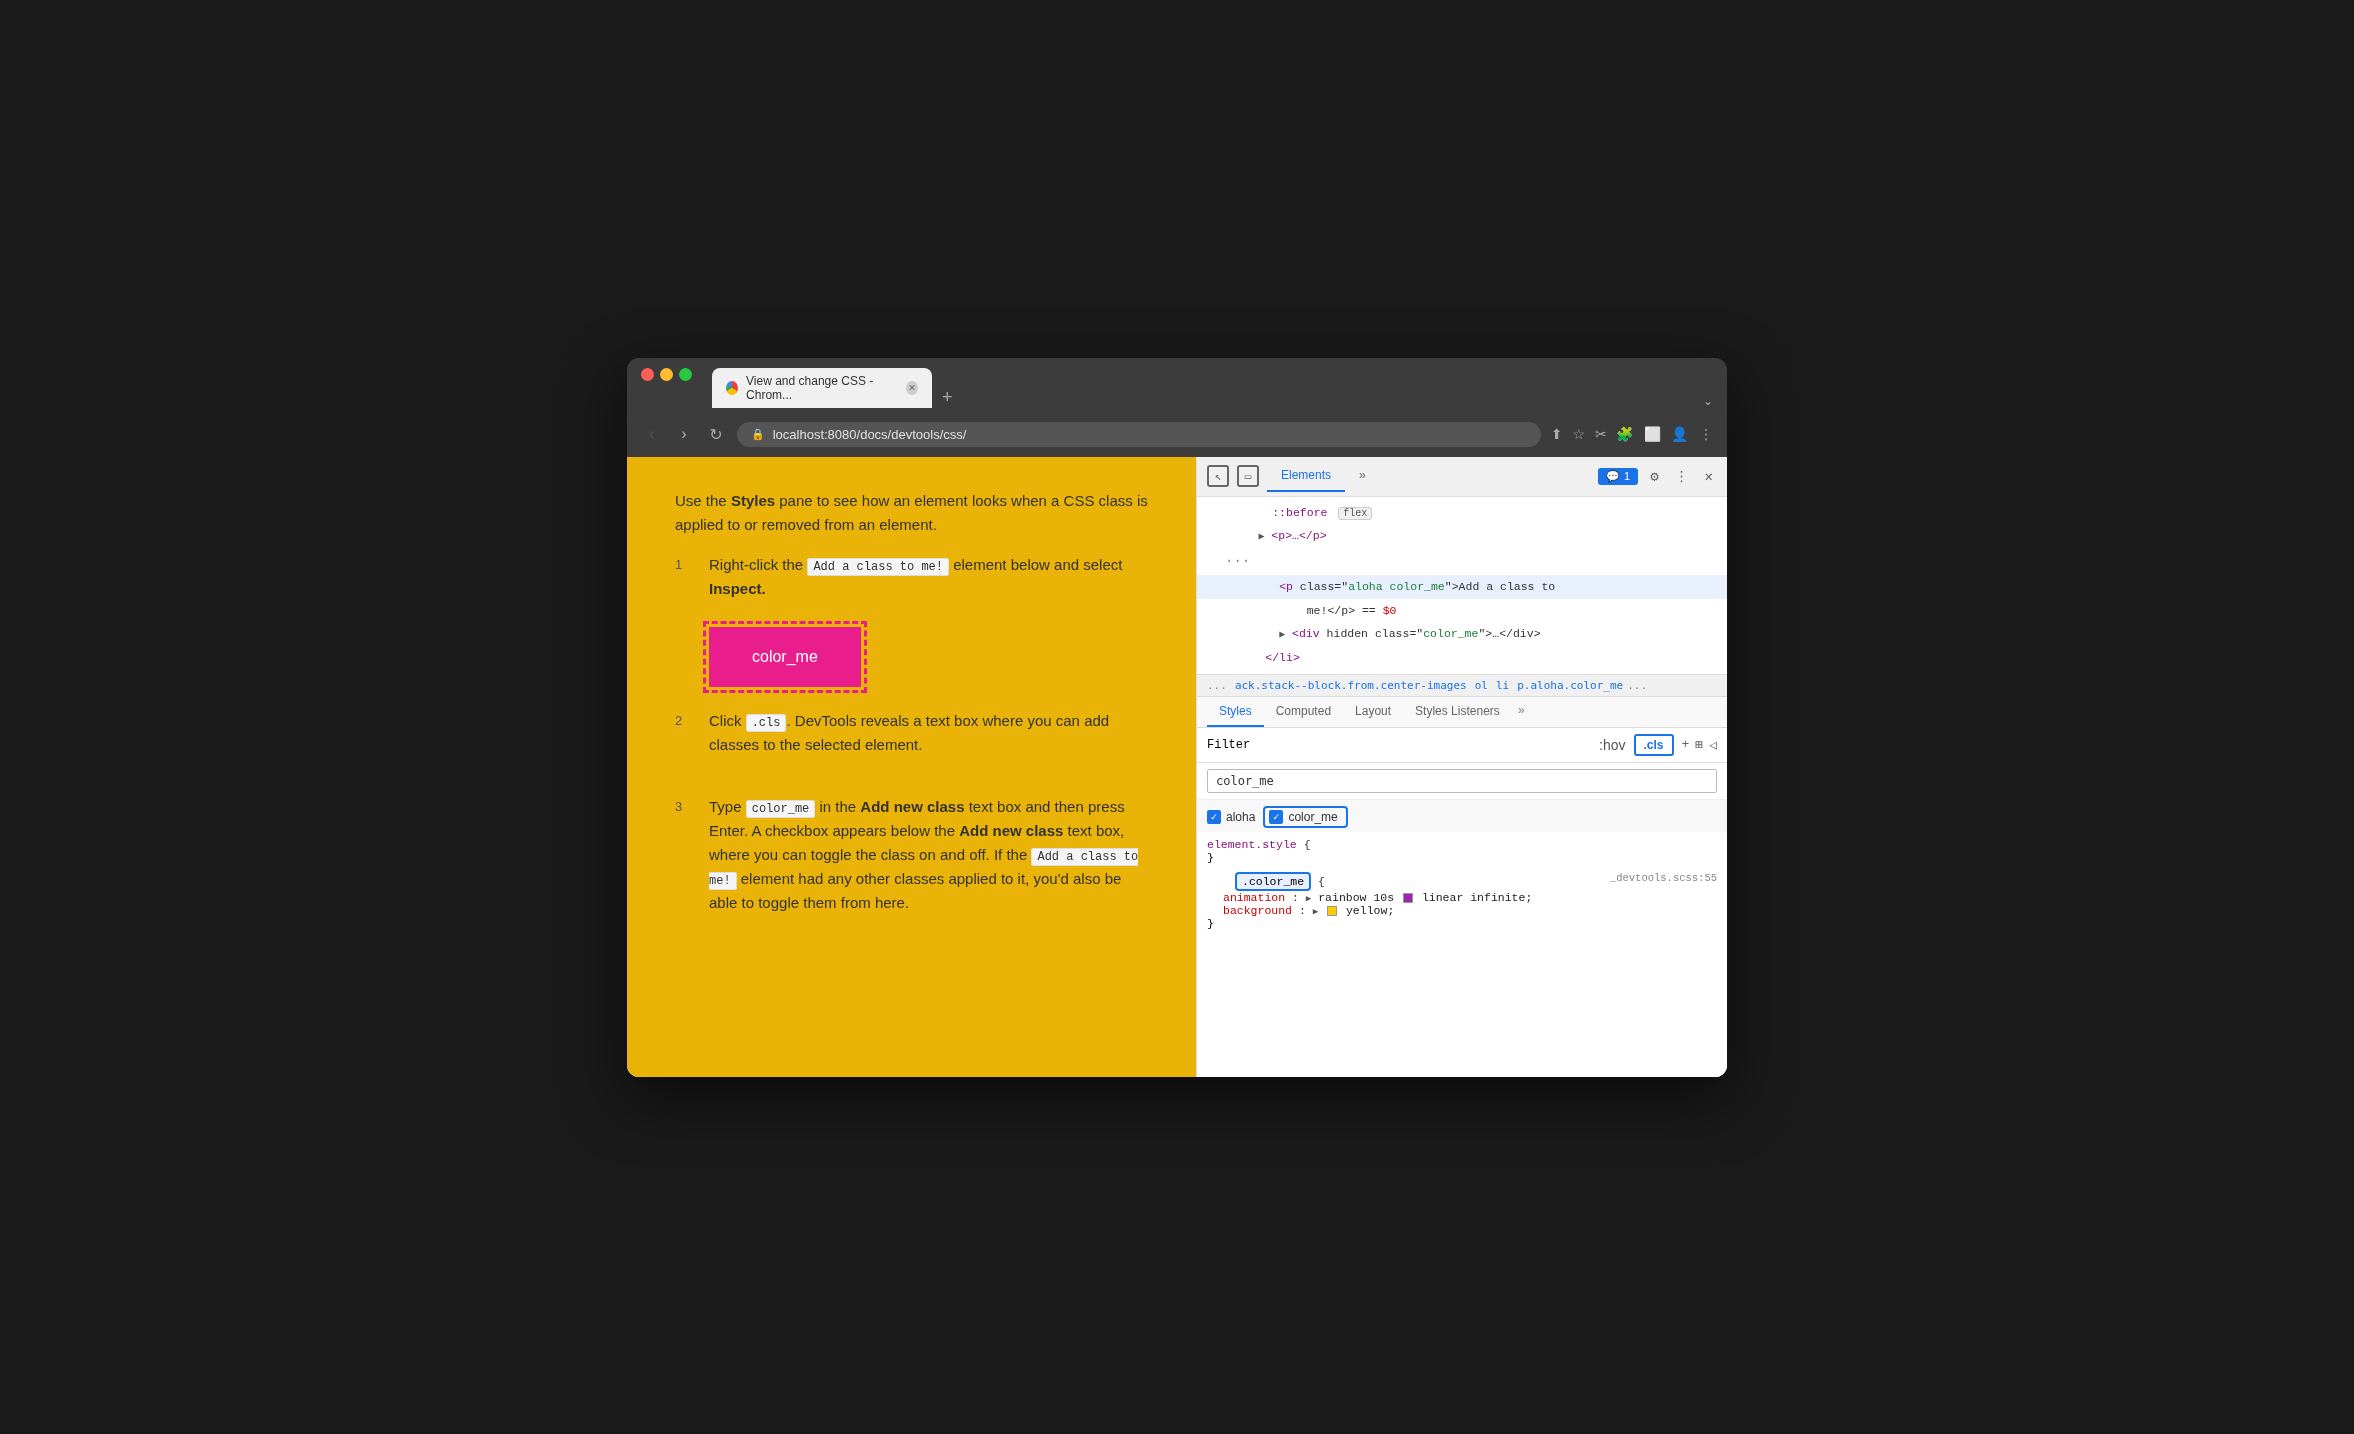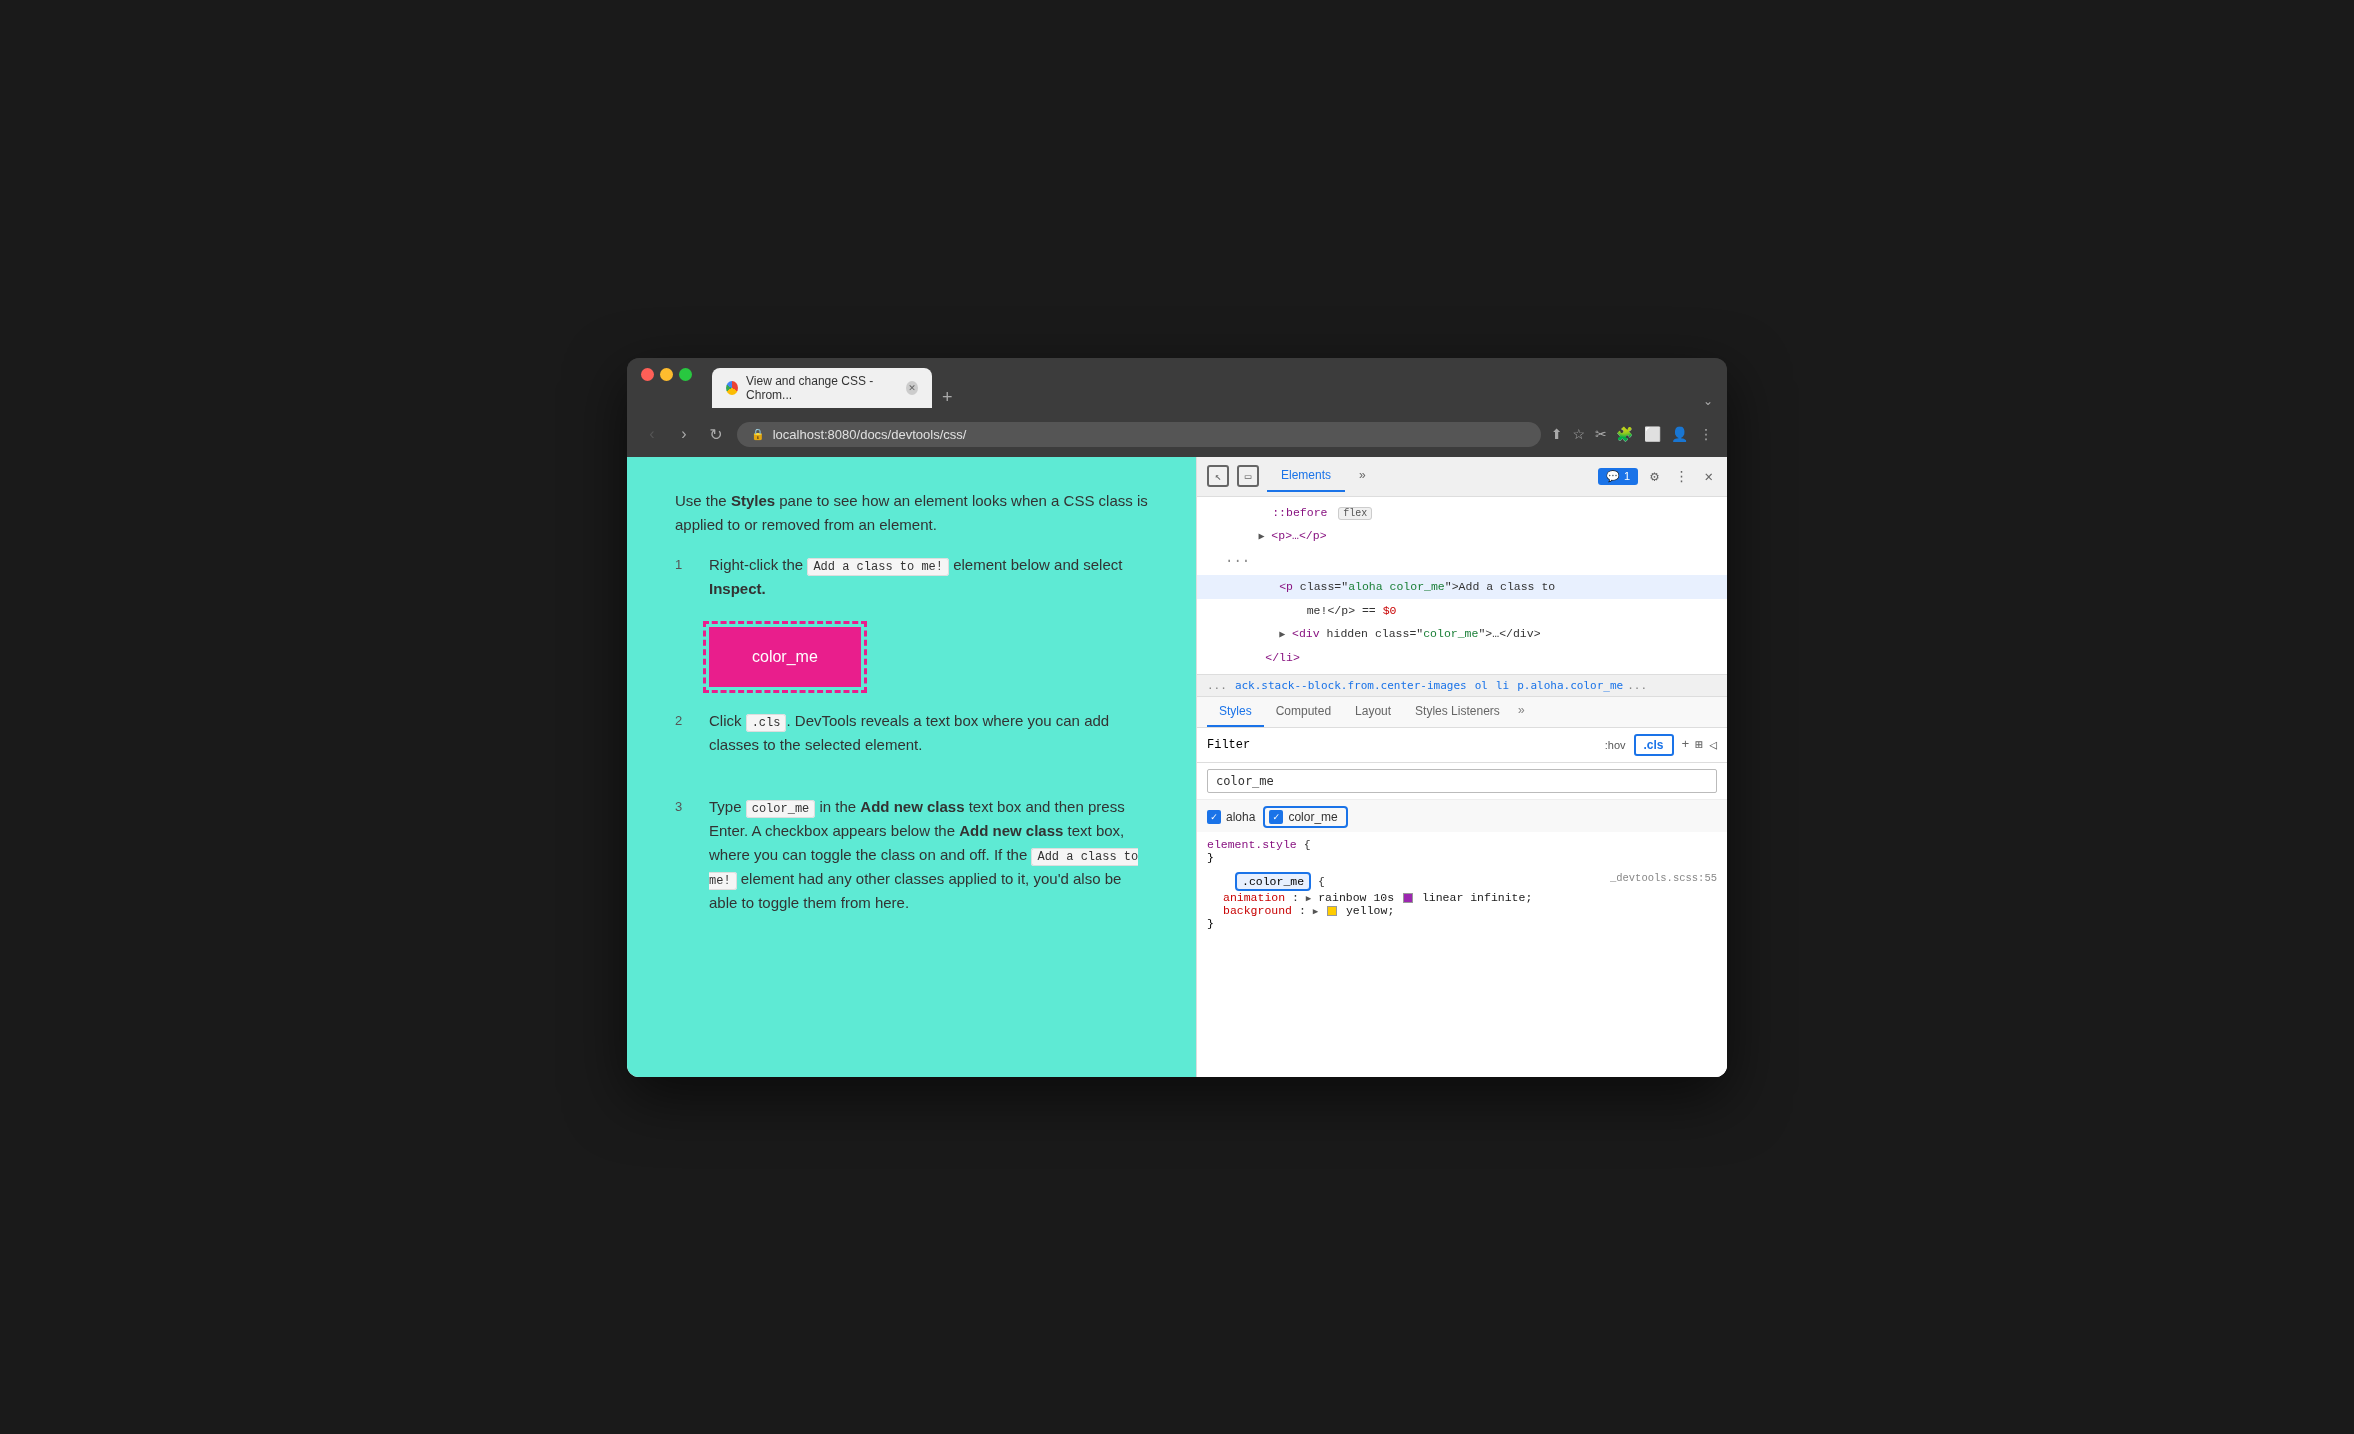--- a/index.html
+++ b/index.html
@@ -122,21 +122,21 @@
     
     .browser-content {
       display: flex;
       height: 620px;
       background: #fff;
     }
     
     .webpage {
       flex: 0 0 570px;
       padding: 32px 48px;
-      background: #5eead4;
+      background: #eab308;
       overflow-y: auto;
       font-size: 15px;
       line-height: 1.6;
       color: #333;
       border-right: 1px solid #ddd;
     }
     .webpage p { margin-bottom: 16px; }
     .webpage strong { font-weight: 700; }
     .instruction-list { list-style: none; padding: 0; }
     .instruction-list li {
@@ -340,21 +340,21 @@
       flex: 1;
       font-family: -apple-system, sans-serif;
       font-size: 12px;
       color: #333;
       border: none;
       outline: none;
       background: transparent;
     }
     .hov-btn {
       color: #555;
-      font-size: 11px;
+      font-size: 14px;
       font-family: -apple-system, sans-serif;
       cursor: pointer;
     }
     .cls-btn {
       background: transparent;
       color: #1a73e8;
       font-size: 12px;
       font-family: -apple-system, sans-serif;
       border: 2px solid #1a73e8;
       border-radius: 3px;

